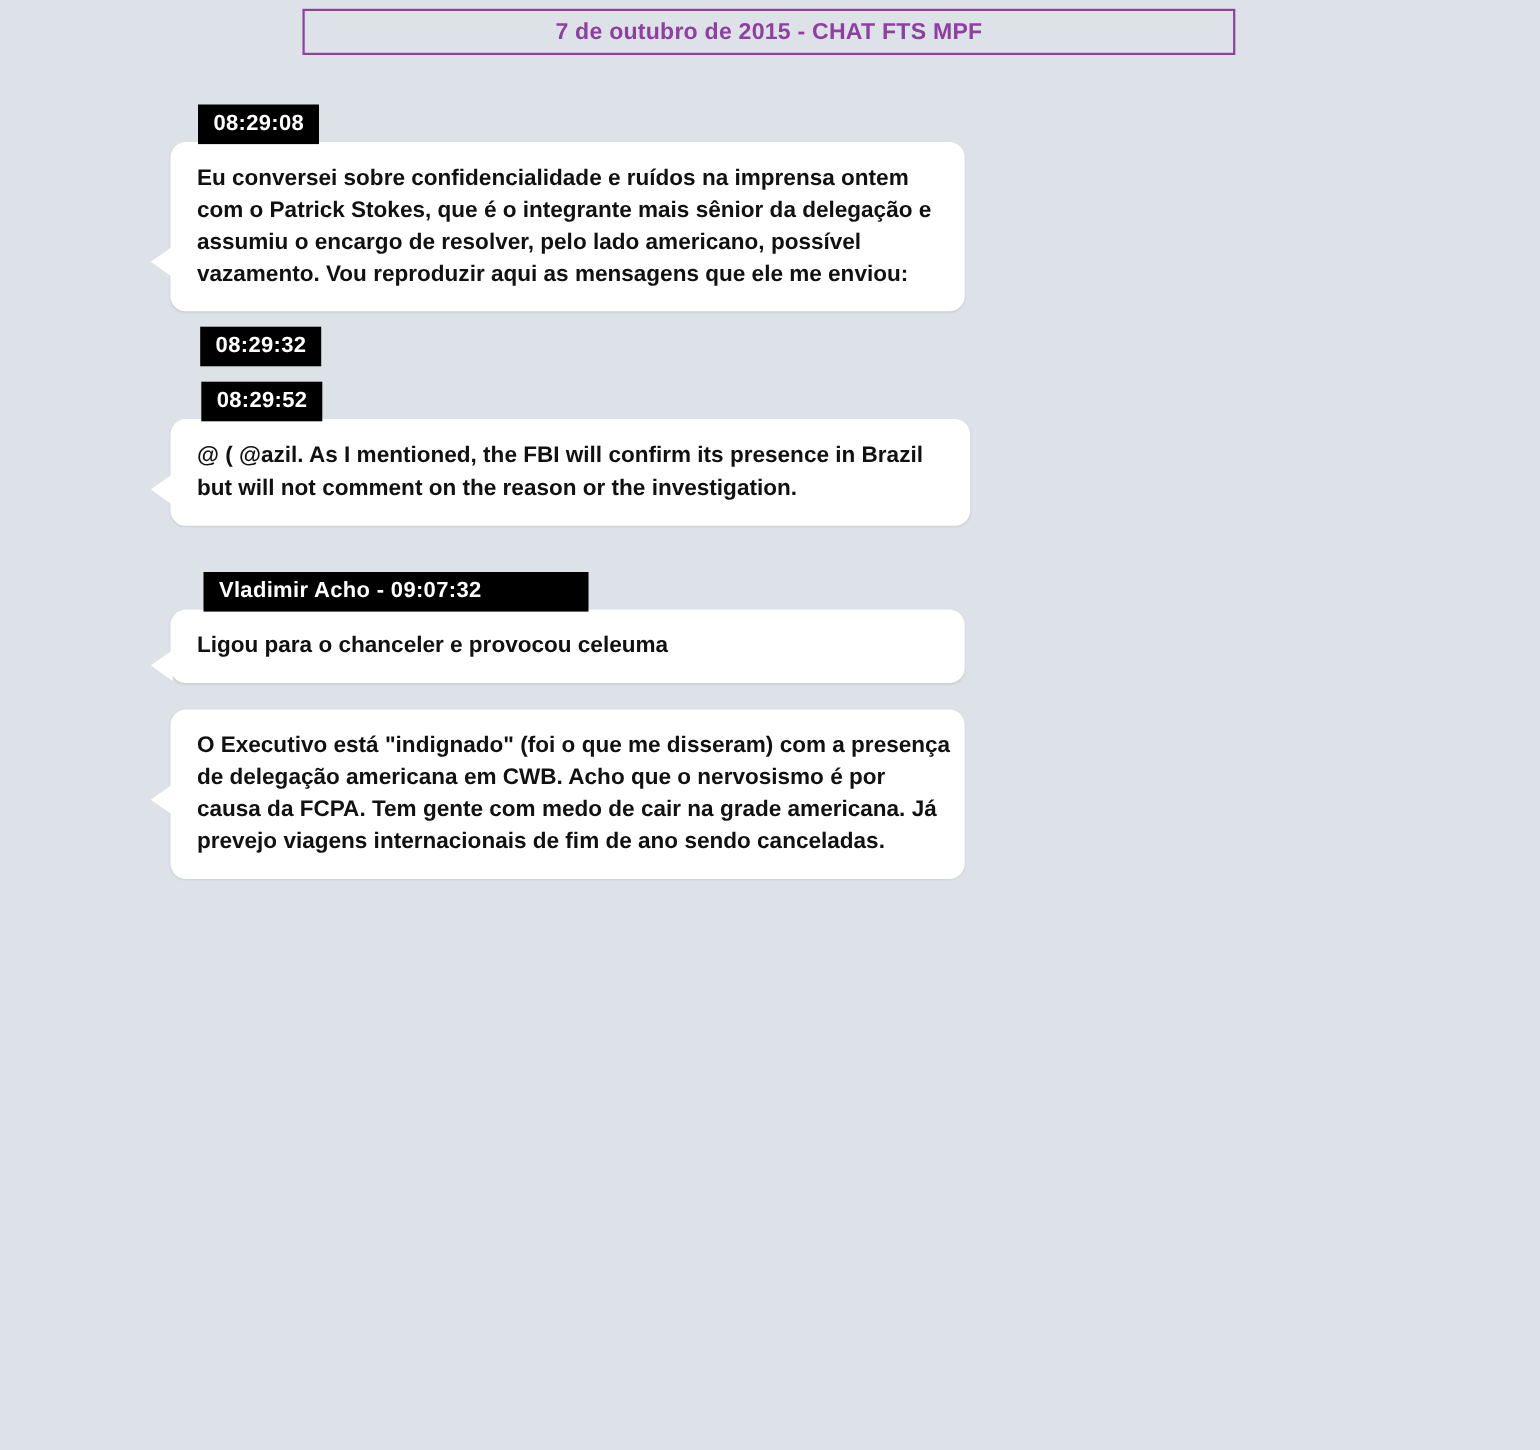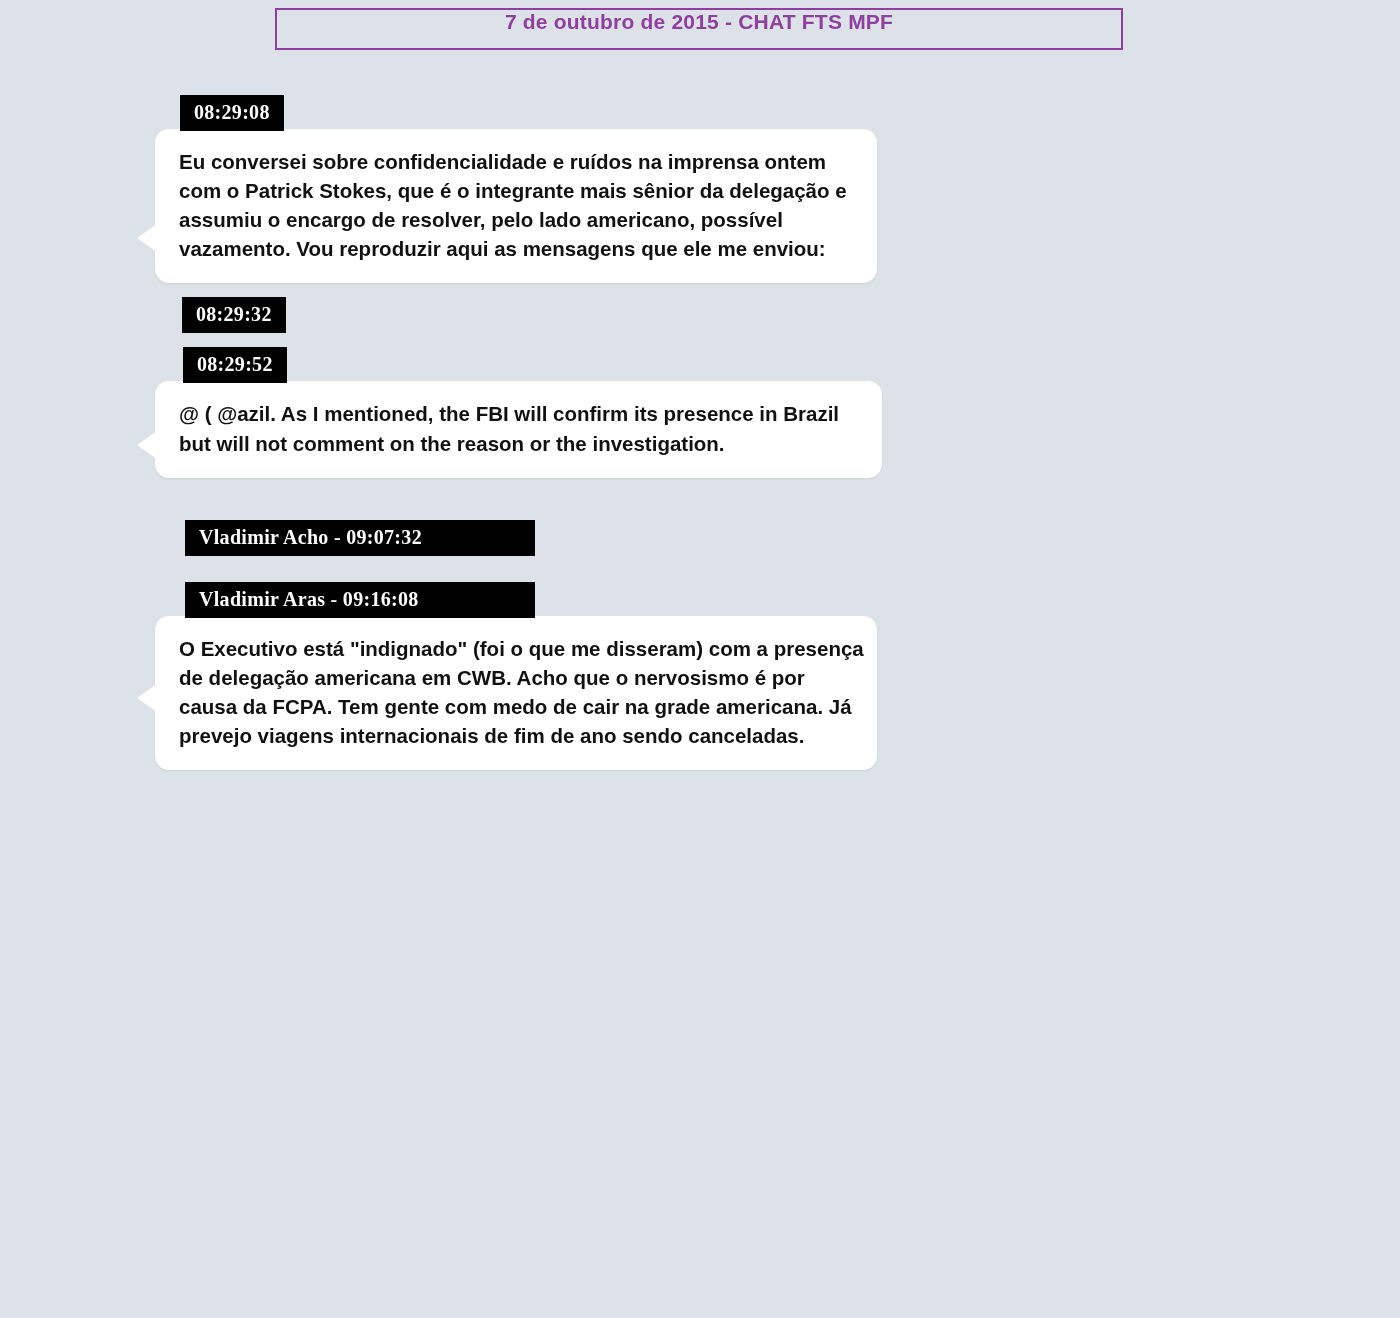--- a/index.html
+++ b/index.html
@@ -18,21 +18,21 @@
   
   .header-wrap {
     position: absolute;
     left: 275px;
     top: 8px;
     width: 848px;
     height: 42px;
     box-sizing: border-box;
     border: 2px solid #8e3fa0;
     display: flex;
-    align-items: flex-start;
+    align-items: center;
     justify-content: center;
     background: transparent;
   }
   .header-title {
     color: #8e3fa0;
     font-size: 21px;
     font-weight: bold;
     letter-spacing: 0.2px;
     white-space: nowrap;
   }
@@ -53,21 +53,20 @@
   .label {
     position: relative;
     display: inline-block;
     background: #000000;
     color: #ffffff;
     font-size: 20px;
     font-weight: bold;
     padding: 6px 14px 7px 14px;
     letter-spacing: 0.3px;
     z-index: 3;
-    font-family: Liberation Serif, serif;
   }
   .label.wide {
     min-width: 350px;
     box-sizing: border-box;
   }
 
   .bubble {
     position: relative;
     background: #ffffff;
     border-radius: 14px;
@@ -149,22 +148,24 @@
     <div class="bubble">
       <p>@ ( @azil. As I mentioned, the FBI will confirm its presence in Brazil but will not comment on the reason or the investigation.</p>
     </div>
   </div>
 
   <div class="msg m4">
   </div>
 
   <div class="msg m5">
     <div class="label wide">Vladimir Acho - 09:07:32</div>
+    <div class="bubble">
+      <p> Ligou para o chanceler e provocou celeuma</p>
+    </div>
   </div>
 
   <div class="msg m6">
-    <div class="label wide">Vladimir Aras - 09:16:08</div>
     <div class="bubble">
       <p>O Executivo está "indignado" (foi o que me disseram) com a presença de delegação americana em CWB. Acho que o nervosismo é por causa da FCPA. Tem gente com medo de cair na grade americana. Já prevejo viagens internacionais de fim de ano sendo canceladas.</p>
     </div>
   </div>
 
 </div>
 
 </body></html>

